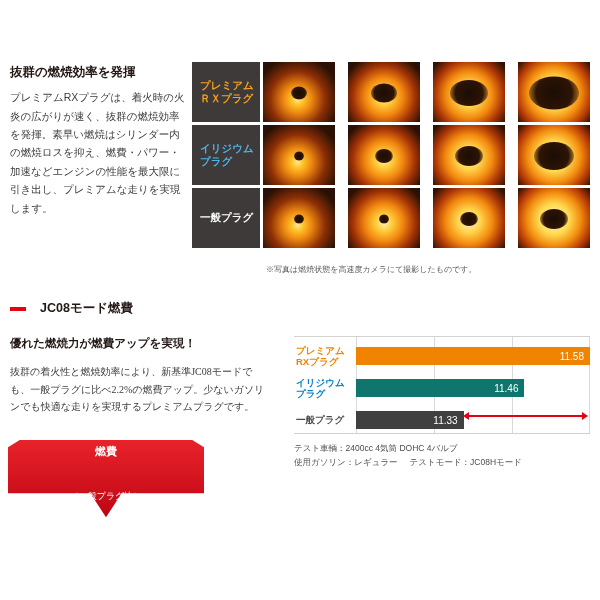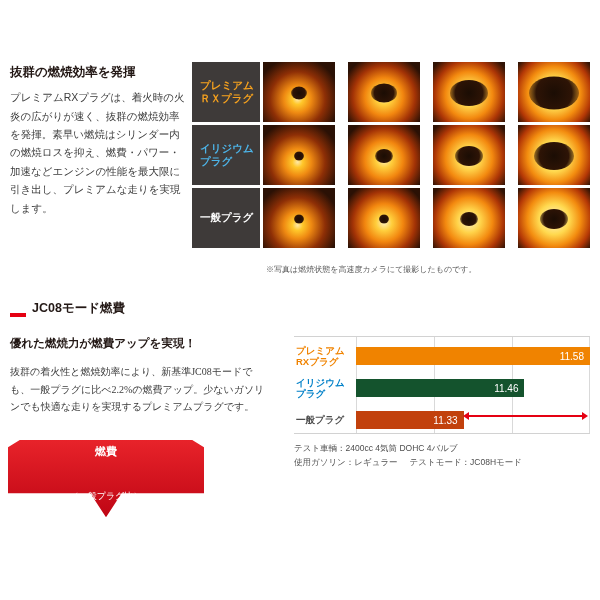--- a/index.html
+++ b/index.html
@@ -142,22 +142,22 @@
     position: absolute;
     left: 0;
     top: 300px;
     width: 600px;
   }
   .sec2-head {
     position: absolute;
     left: 10px;
     top: 0;
     display: flex;
-    align-items: flex-end;
-    gap: 6px;
+    align-items: center;
+    gap: 14px;
   }
   .red-bar {
     width: 16px;
     height: 4px;
     background: #e50012;
     display: inline-block;
   }
   .sec2-head-title {
     font-size: 12.5px;
     font-weight: bold;
@@ -286,22 +286,22 @@
     display: flex;
     align-items: center;
     justify-content: flex-end;
     padding-right: 6px;
     box-sizing: border-box;
     color: #ffffff;
     font-size: 10px;
     font-weight: normal;
   }
   .bar.premium { background: #f08300; }
-  .bar.iridium { background: #14532d; }
-  .bar.normal  { background: #c2410c; }
+  .bar.iridium { background: #0f766e; }
+  .bar.normal  { background: #404040; }
 
   .red-arrow {
     position: absolute;
     height: 1.5px;
     background: #e50012;
   }
   .red-arrow:before, .red-arrow:after {
     content: "";
     position: absolute;
     top: -3.5px;

